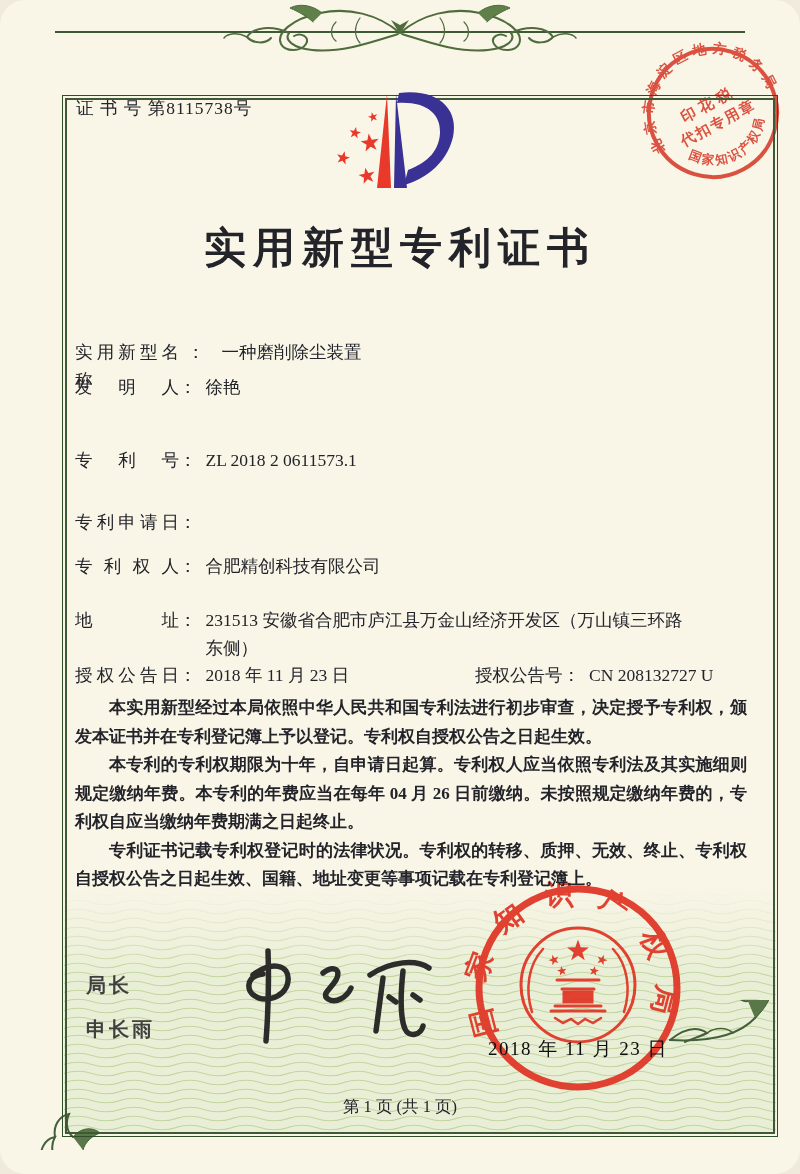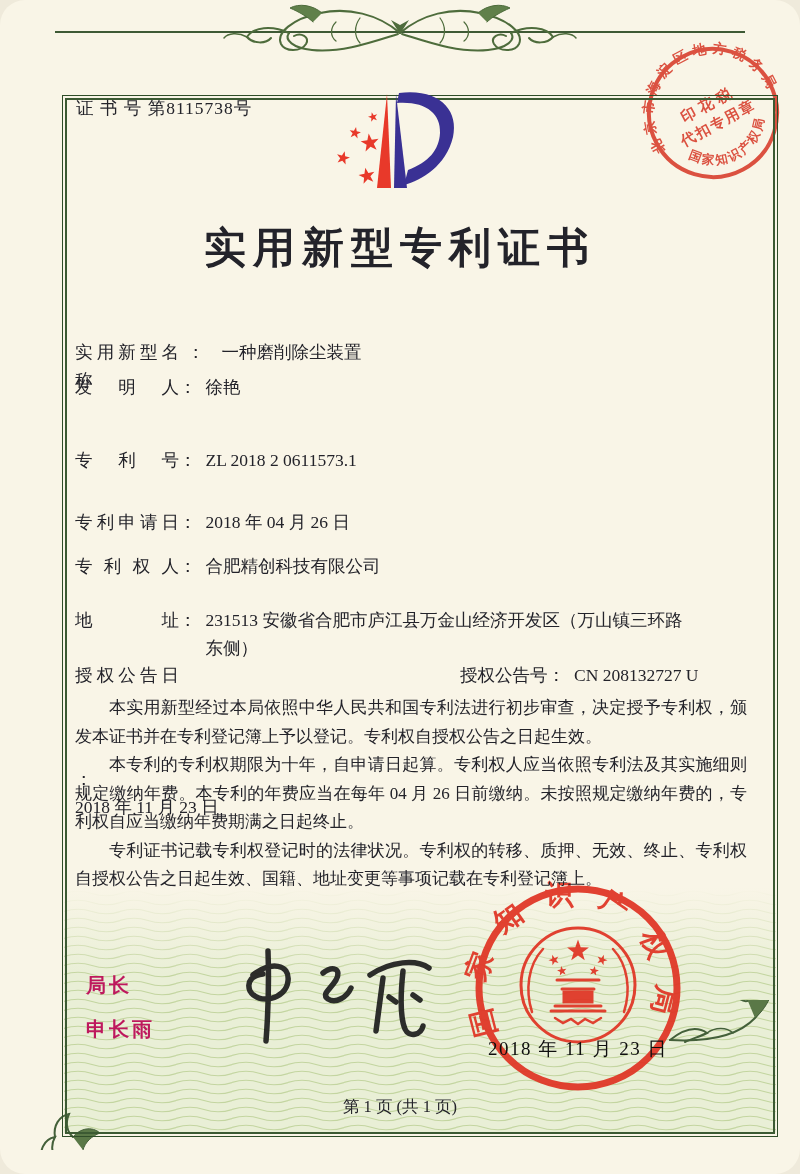--- a/index.html
+++ b/index.html
@@ -25,29 +25,29 @@
   .title{position:absolute;left:0;top:220px;width:800px;text-align:center;font-size:42px;
          font-weight:700;letter-spacing:7px;z-index:6;}
 
   .fieldrow{position:absolute;left:75px;width:672px;font-size:17.5px;line-height:28px;z-index:6;display:flex;}
   .flabel{display:inline-block;width:104px;text-align:justify;text-align-last:justify;flex:0 0 104px;}
   .fcolon{flex:0 0 auto;margin-right:9px;}
   .fvalue{flex:0 0 auto;}
   .row0{top:338px;gap:8px;} .row1{top:373px;font-family:Liberation Serif, serif;} .row2{top:446px;} .row3{top:472px;margin-top:36px;}
   .row4{top:553px;font-family:Liberation Mono, monospace;} .row5{top:606px;} .row6{top:661px;}
   .addrval{width:478px;}
-  .grant-right{position:absolute;left:385px;top:0;display:flex;}
+  .grant-right{position:absolute;left:400px;top:0;display:flex;}
   .grant-right .flabel2{flex:0 0 auto;}
 
   .bodytext{position:absolute;left:75px;top:694px;width:672px;font-size:17px;line-height:1.68;
-            text-align:justify;z-index:6;}
+            text-align:justify;z-index:6;font-weight:bold;}
   .bodytext p{margin:0;text-indent:2em;}
 
   .signer{position:absolute;left:86px;top:972px;z-index:6;font-family:"Liberation Sans","DejaVu Sans",sans-serif;
-          font-weight:600;font-size:20px;letter-spacing:3px;color:#be185d;}
+          font-weight:600;font-size:20px;letter-spacing:3px;color:#404040;}
   .signer div{margin-bottom:17px;}
 
   .sigsvg{position:absolute;left:195px;top:935px;z-index:6;}
 
   .sealbottom{position:absolute;left:462px;top:872px;z-index:4;opacity:.93;}
   .sealdate{position:absolute;left:462px;top:1036px;width:232px;text-align:center;z-index:6;
             font-size:19px;letter-spacing:1.5px;color:#0e0e0e;}
   .sealtop{position:absolute;left:628px;top:28px;z-index:4;opacity:.9;}
 
   .footer{position:absolute;left:0;top:1096px;width:800px;text-align:center;font-size:16.5px;z-index:6;}
@@ -135,33 +135,32 @@
     <span class="fvalue">徐艳</span>
   </div>
   <div class="fieldrow row2">
     <span class="flabel">专利号</span>
       <span class="fcolon">：</span>
     <span class="fvalue">ZL 2018 2 0611573.1</span>
   </div>
   <div class="fieldrow row3">
     <span class="flabel">专利申请日</span>
       <span class="fcolon">：</span>
-    <span class="fvalue">2018 年 04 月 26 日</span>
   </div>
   <div class="fieldrow row4">
     <span class="flabel">专利权人</span>
       <span class="fcolon">：</span>
     <span class="fvalue">合肥精创科技有限公司</span>
   </div>
   <div class="fieldrow row5">
     <span class="flabel">地址</span>
       <span class="fcolon">：</span>
     <span class="fvalue addrval">231513 安徽省合肥市庐江县万金山经济开发区（万山镇三环路东侧）</span>
   </div>
-  <div class="fieldrow row6" style="position:absolute;flex-direction:column;">
+  <div class="fieldrow row6" style="position:absolute;">
     <span class="flabel">授权公告日</span>
       <span class="fcolon">：</span>
     <span class="fvalue">2018 年 11 月 23 日</span>
     <span class="grant-right">
       <span class="flabel2">授权公告号</span>
         <span class="fcolon">：</span>
       <span class="fvalue">CN 208132727 U</span>
     </span>
   </div>
 

